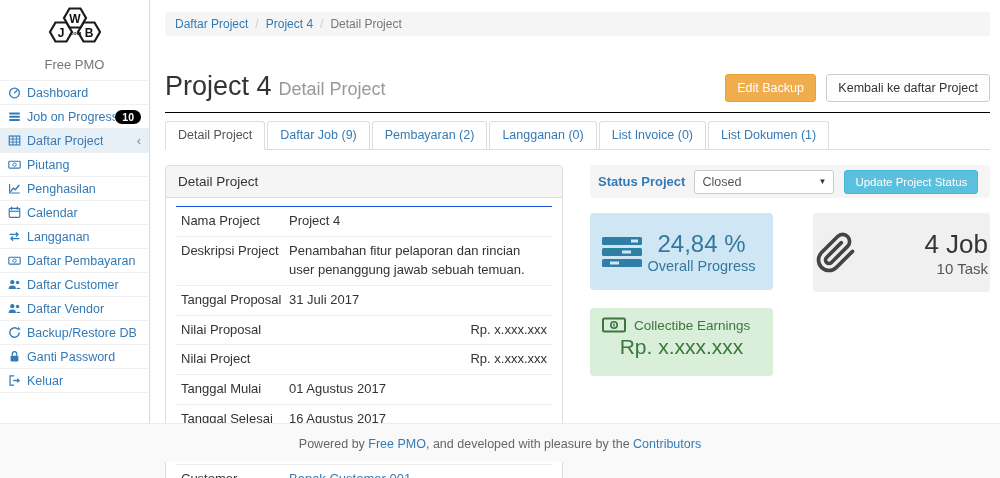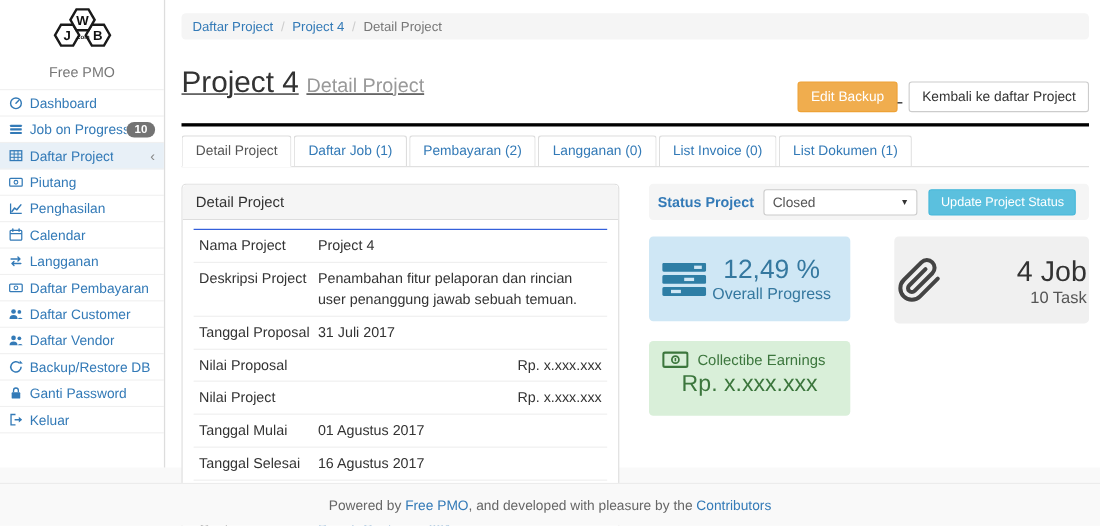--- a/index.html
+++ b/index.html
@@ -8,31 +8,31 @@
 
   
   .sidebar { position:absolute; left:0; top:0; width:150px; height:425px; background:#fff; border-right:1px solid #ddd; }
   .brand { text-align:center; padding-top:6px; }
   .brand-name { color:#777; font-size:13px; padding:3px 0 8px; }
   .menu { border-top:1px solid #f0f0f0; }
   .mi-row { display:flex; align-items:center; height:24px; padding:0 8px; border-bottom:1px solid #f0f0f0; color:#337ab7; font-size:12.5px; cursor:pointer; }
   .mi-row.active { background:#e8f0f7; }
   .ic { width:13px; height:13px; margin-right:6px; flex:none; color:#337ab7; }
   .mi-label { white-space:nowrap; overflow:hidden; }
-  .badge { margin-left:auto; background:#737373; color:#fff; border-radius:9px; font-size:10.5px; font-weight:bold; padding:1px 7px; }
+  .badge { margin-left:auto; background:#000000; color:#fff; border-radius:9px; font-size:10.5px; font-weight:bold; padding:1px 7px; }
   .chev { margin-left:auto; color:#888; font-size:13px; line-height:1; }
 
   
   .main { position:absolute; left:151px; top:0; right:0; height:425px; background:#fff; padding:0 10px 0 14px; }
   .breadcrumb { margin-top:12px; height:24px; background:#f5f5f5; border-radius:4px; display:flex; align-items:center; padding:0 10px; font-size:12px; }
   .breadcrumb a { color:#337ab7; text-decoration:none; cursor:pointer; }
   .bc-sep { color:#ccc; margin:0 7px; }
   .bc-current { color:#777; }
 
-  .page-header { display:flex; justify-content:space-between; align-items:center; padding:12px 0 10px; border-bottom:3px solid #000000;text-decoration:underline; }
+  .page-header { display:flex; justify-content:space-between; align-items:flex-end; padding:12px 0 10px; border-bottom:1px solid #000000; }
   .page-title { font-size:27px; color:#333; font-weight:500; }
   .page-subtitle { font-size:18px; color:#999; font-weight:400; margin-left:7px; }
   .hdr-buttons { margin-top:6px; white-space:nowrap; }
   .btn { display:inline-block; font-size:12.5px; padding:5px 11px; border-radius:3px; cursor:pointer; line-height:1.3; }
   .btn-warning { background:#f0ad4e; border:1px solid #eea236; color:#fff; }
   .btn-default { background:#fff; border:1px solid #ccc; color:#333; margin-left:6px;margin-top:20px; }
 
   .tabs { display:flex; margin-top:8px; border-bottom:1px solid #ddd; }
   .tab { padding:6px 12px; font-size:12.5px; color:#337ab7; background:#fff; border:1px solid #ddd; border-bottom:none; border-radius:3px 3px 0 0; margin-right:2px; margin-bottom:0; cursor:pointer; }
   .tab.active { color:#555; margin-bottom:-1px; border-bottom:1px solid #fff; padding-bottom:7px; }
@@ -69,21 +69,21 @@
   .wj-text { flex:1; text-align:right; color:#333; }
   .wj-value { font-size:26px; line-height:1.2; }
   .wj-sub { font-size:15px; color:#555; }
   .w-earn { width:183px; height:68px; background:#d9efd9; border-radius:4px; color:#3c763d; margin-top:16px; padding:9px 12px 0; }
   .we-top { display:flex; align-items:center; }
   .we-icon { flex:none; margin-right:8px; color:#3c763d; }
   .we-label { font-size:13.5px; }
   .we-value { font-size:21px; text-align:center; margin-top:2px; }
 
   
-  .footer { position:absolute; left:0; bottom:0; width:100%; height:39px; background:#f9f9f9; border-top:1px solid #ececec; text-align:center; font-size:12.5px; color:#666; padding-top:13px; }
+  .footer { position:absolute; left:0; bottom:16px; width:100%; height:39px; background:#f9f9f9; border-top:1px solid #ececec; text-align:center; font-size:12.5px; color:#666; padding-top:13px; }
   .footer a { color:#337ab7; text-decoration:none; cursor:pointer; }
 </style>
 </head>
 <body>
 
 <svg width="0" height="0" style="position:absolute" aria-hidden="true">
   <symbol id="i-gauge" viewBox="0 0 16 16">
       <circle cx="8" cy="8.5" r="6" fill="none" stroke="currentColor" stroke-width="1.6"></circle>
       <path d="M8 8.5 L11 5.5" stroke="currentColor" stroke-width="1.6" stroke-linecap="round"></path>
     </symbol>
@@ -266,21 +266,21 @@
         <span class="page-title">Project 4</span><span class="page-subtitle">Detail Project</span>
       </div>
       <div class="hdr-buttons">
         <span class="btn btn-warning">Edit Backup</span>
         <span class="btn btn-default">Kembali ke daftar Project</span>
       </div>
     </div>
 
     <div class="tabs">
       <span class="tab active">Detail Project</span>
-      <span class="tab">Daftar Job (1)</span>
+      <span class="tab">Daftar Job (9)</span>
       <span class="tab">Pembayaran (2)</span>
       <span class="tab">Langganan (0)</span>
       <span class="tab">List Invoice (0)</span>
       <span class="tab">List Dokumen (1)</span>
     </div>
 
     <div class="content-row">
 
       <div class="panel">
         <div class="panel-heading">Detail Project</div>
@@ -334,21 +334,21 @@
           </span>
           <span class="btn-info">Update Project Status</span>
         </div>
 
         <div class="widget-row">
           <div class="w-progress">
             <svg class="wp-icon" width="40" height="30">
                 <use href="#i-tasks"></use>
               </svg>
             <div class="wp-text">
-              <div class="wp-value">12,49 %</div>
+              <div class="wp-value">24,84 %</div>
               <div class="wp-label">Overall Progress</div>
             </div>
           </div>
           <div class="w-jobs">
             <svg class="wj-icon" width="42" height="42" viewBox="0 0 24 24">
                 <use href="#i-paperclip"></use>
               </svg>
             <div class="wj-text">
               <div class="wj-value">4 Job</div>
               <div class="wj-sub">10 Task</div>

